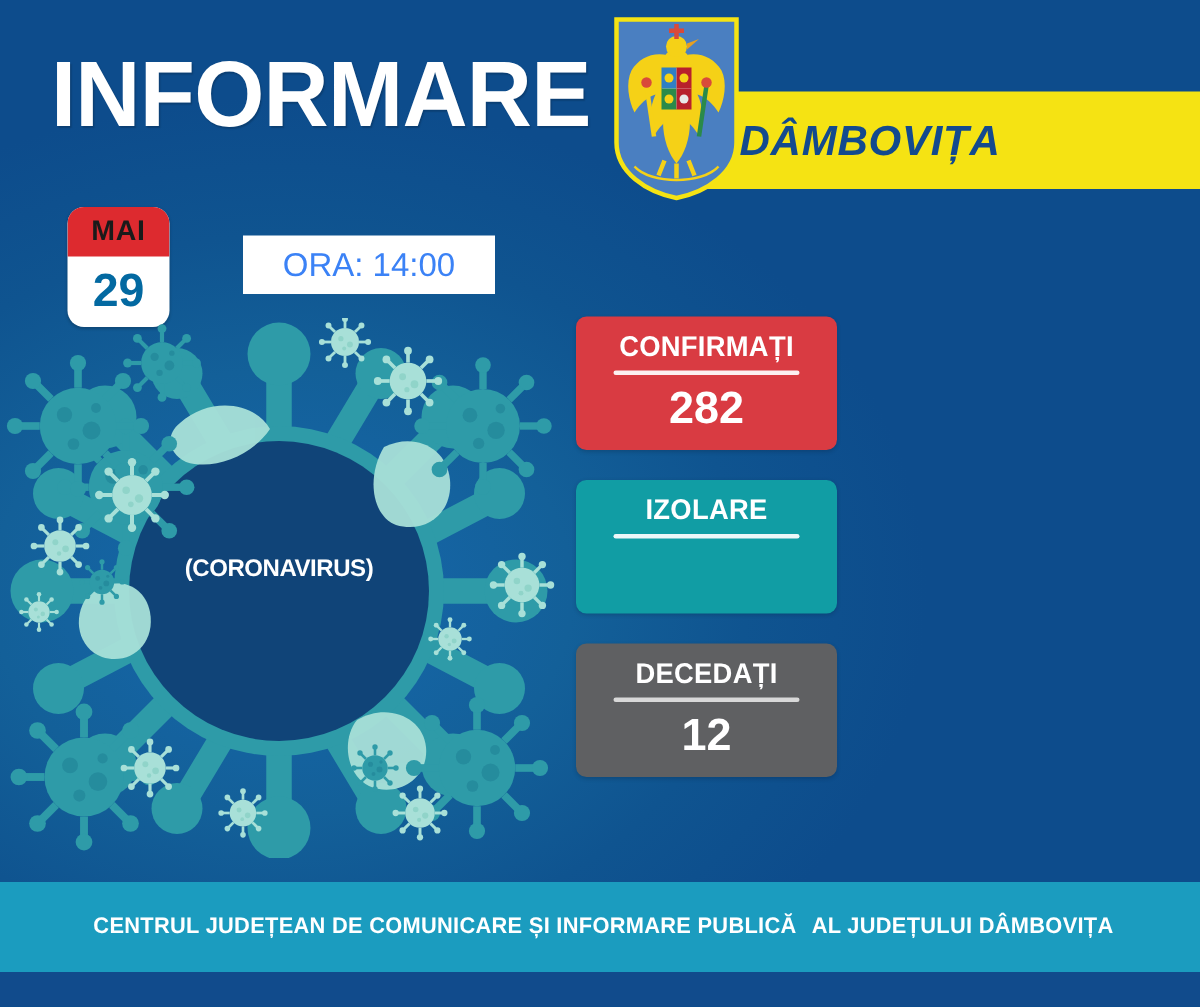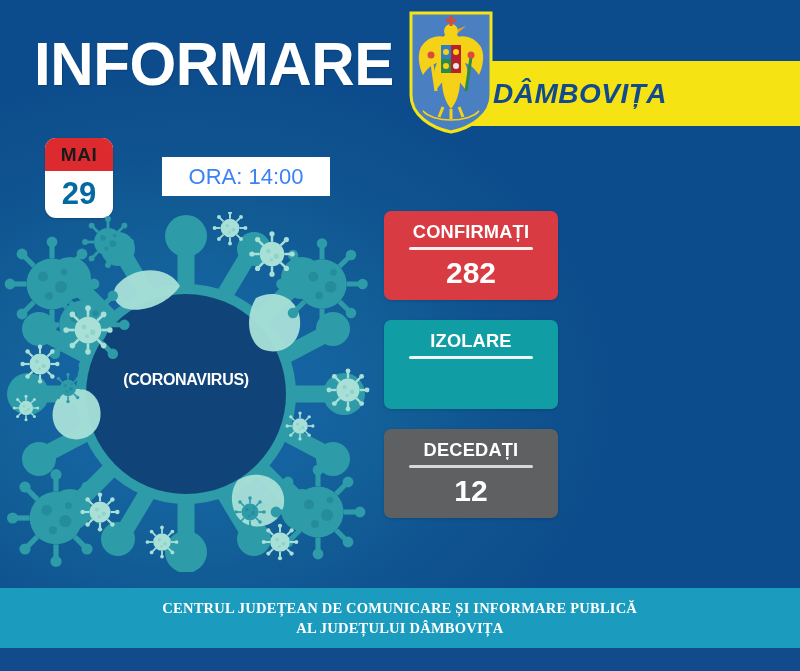--- a/index.html
+++ b/index.html
@@ -194,24 +194,23 @@
 
   
   .footer-band {
     position: absolute;
     left: 0;
     top: 588px;
     width: 800px;
     height: 60px;
     background: #1b9cbf;
     display: flex;
-    flex-direction: column;
+    flex-direction: row;
     align-items: center;
     justify-content: center;
-    font-family: Liberation Serif, serif;
   }
   .footer-line {
     font-size: 15px;
     font-weight: bold;
     color: #ffffff;
     line-height: 20px;
     letter-spacing: 0.2px;
     text-align: center;
     white-space: nowrap;
     transform: scaleX(0.97);

